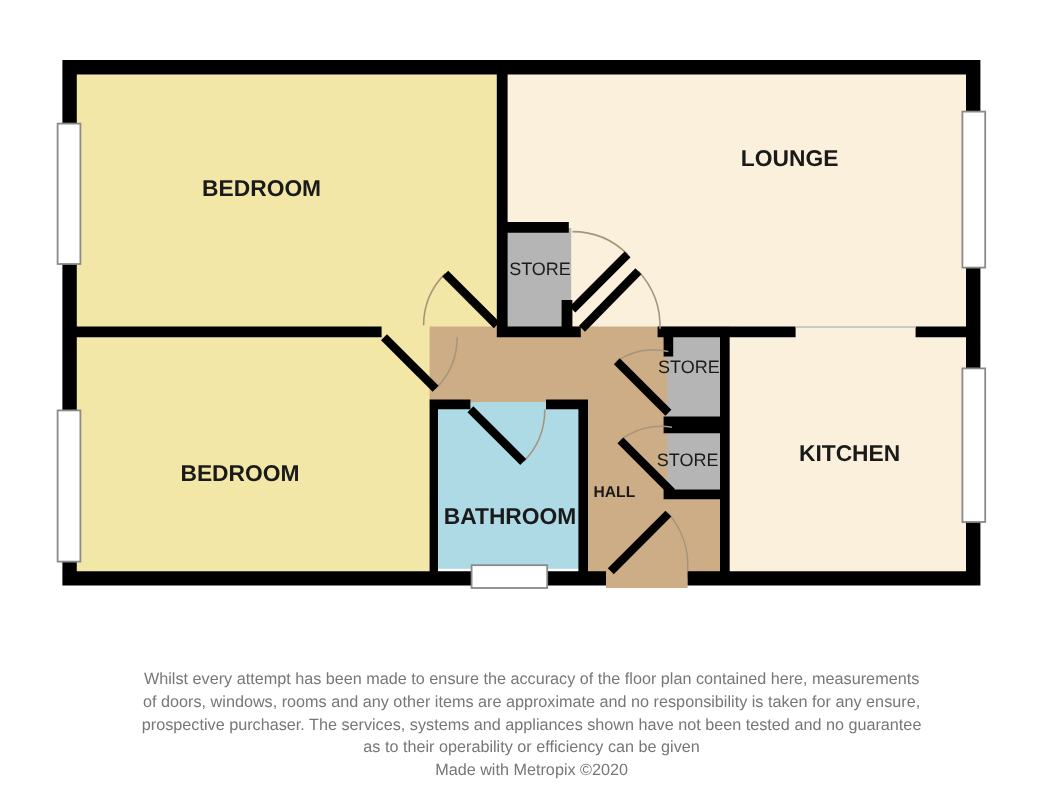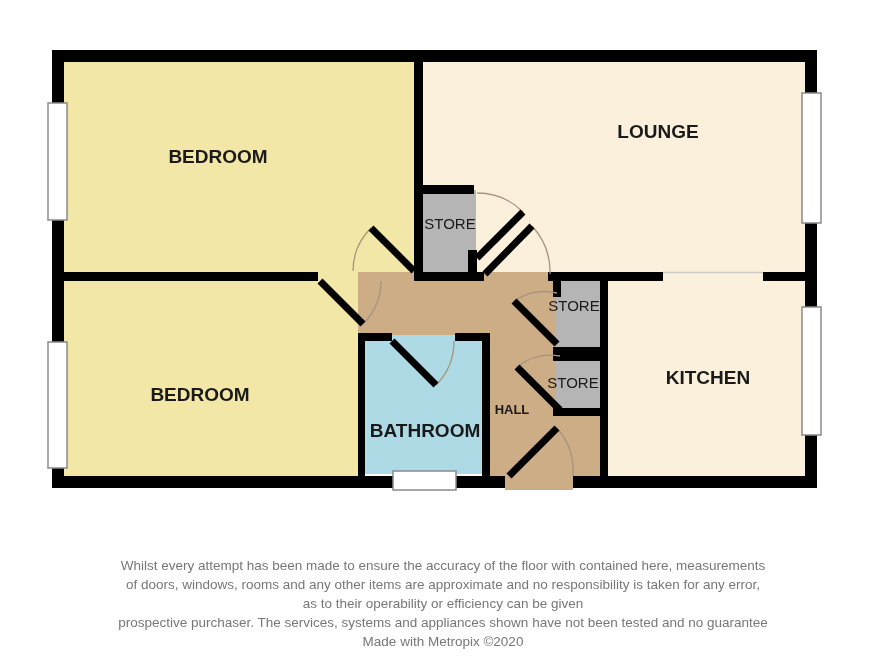--- a/index.html
+++ b/index.html
@@ -108,19 +108,19 @@
         <text x="425" y="437" class="room-label" fill="#1A1A1A">BATHROOM</text>
         <text x="512" y="414" class="hall-label" fill="#1A1A1A">HALL</text>
         <text x="450" y="229" class="store-label" fill="#1A1A1A">STORE</text>
         <text x="574" y="311" class="store-label" fill="#1A1A1A">STORE</text>
         <text x="573" y="388" class="store-label" fill="#1A1A1A">STORE</text>
       </g>
     </svg>
   </div>
 
   <div class="footer" style="color: rgb(119, 119, 119);">
-    <div>Whilst every attempt has been made to ensure the accuracy of the floor with contained here, measurements</div>
-    <div>of doors, windows, rooms and any other items are approximate and no responsibility is taken for any error,</div>
+    <div>Whilst every attempt has been made to ensure the accuracy of the floor plan contained here, measurements</div>
+    <div>of doors, windows, rooms and any other items are approximate and no responsibility is taken for any ensure,</div>
+    <div>prospective purchaser. The services, systems and appliances shown have not been tested and no guarantee</div>
     <div>as to their operability or efficiency can be given</div>
-    <div>prospective purchaser. The services, systems and appliances shown have not been tested and no guarantee</div>
     <div>Made with Metropix ©2020</div>
   </div>
 </div>
 
 </body></html>

